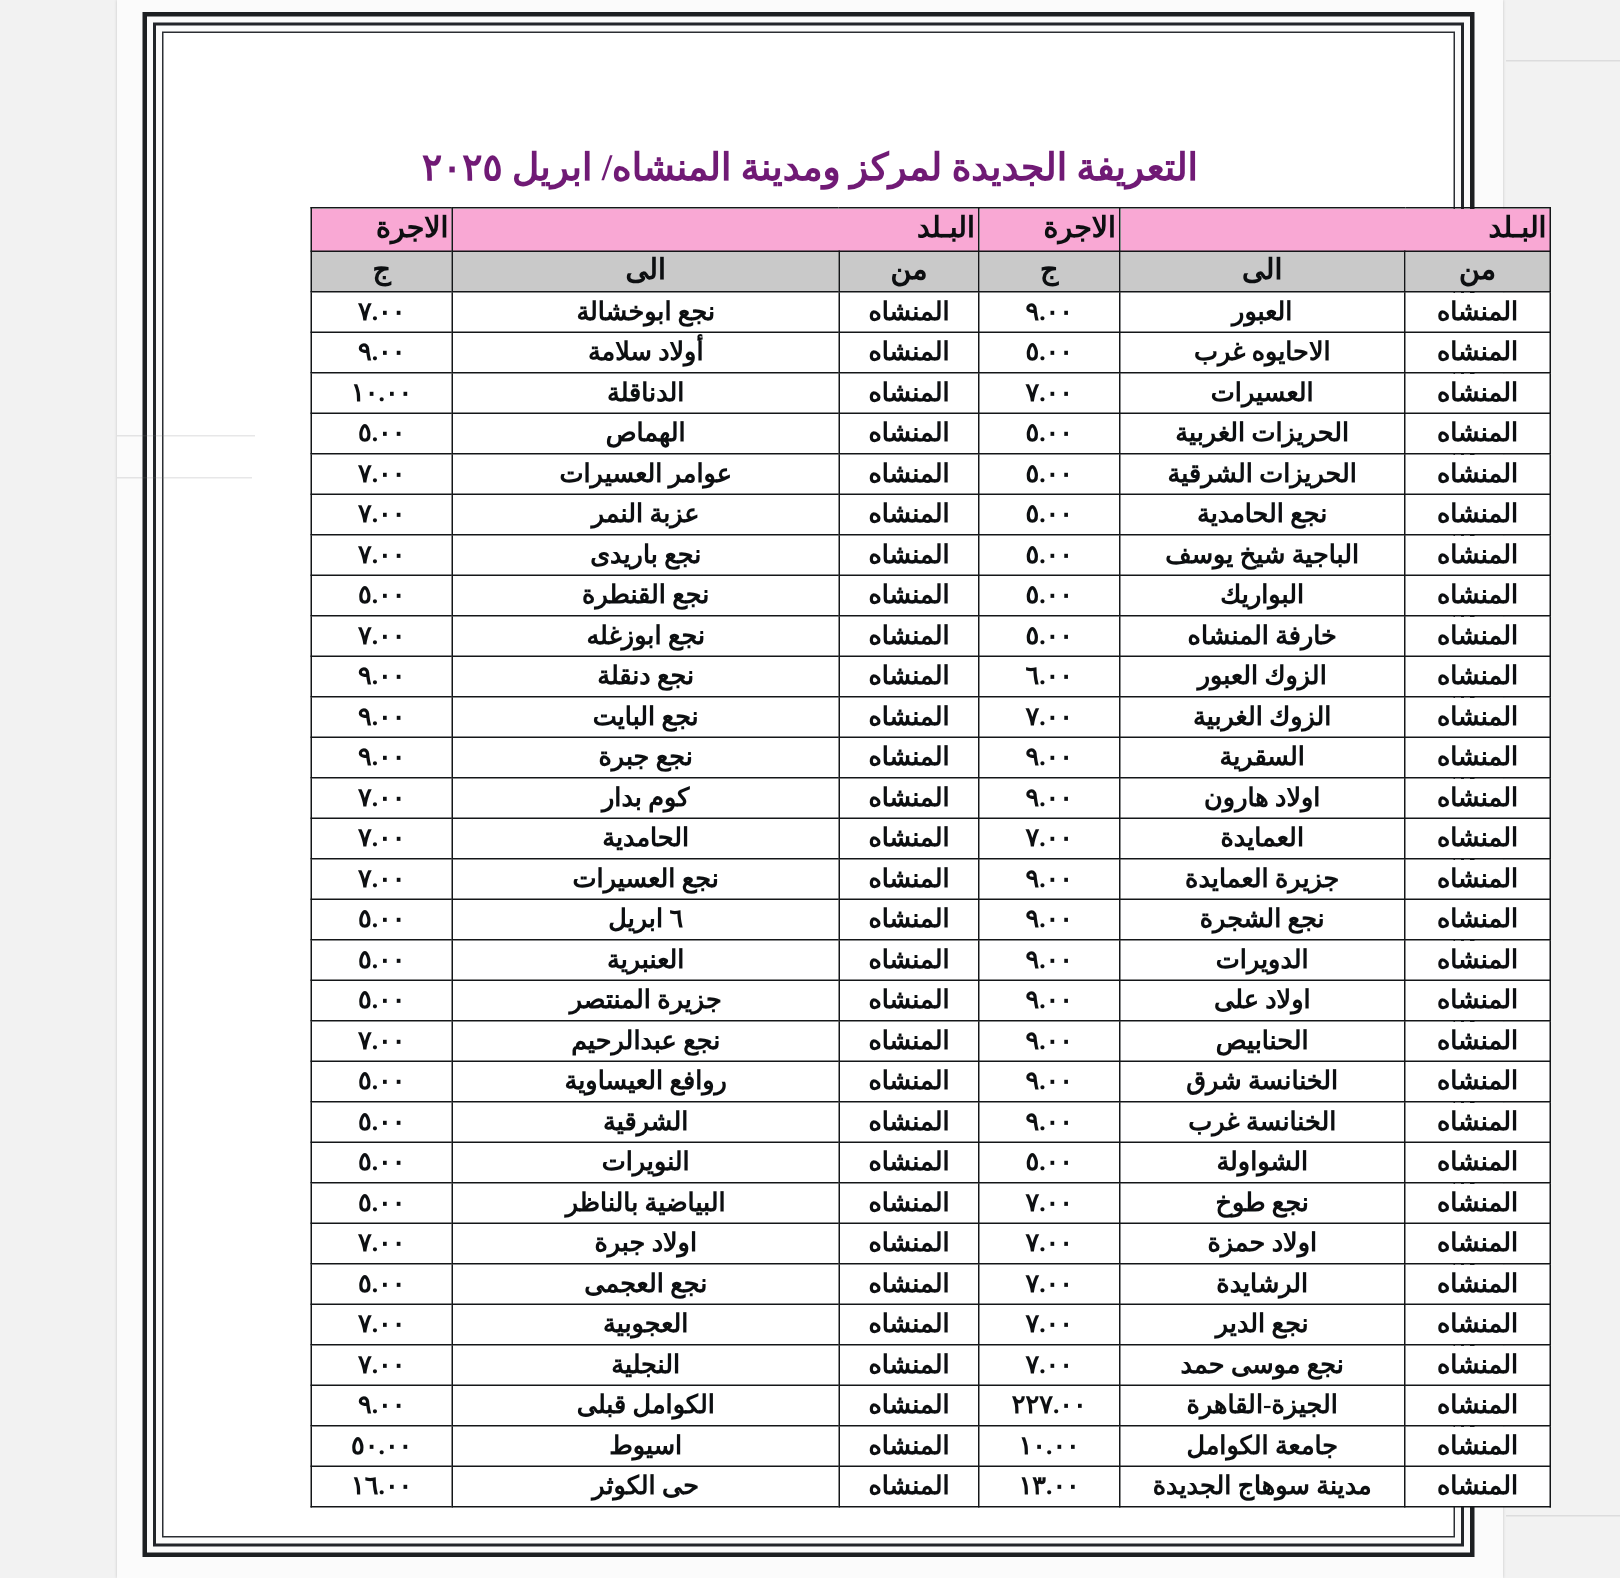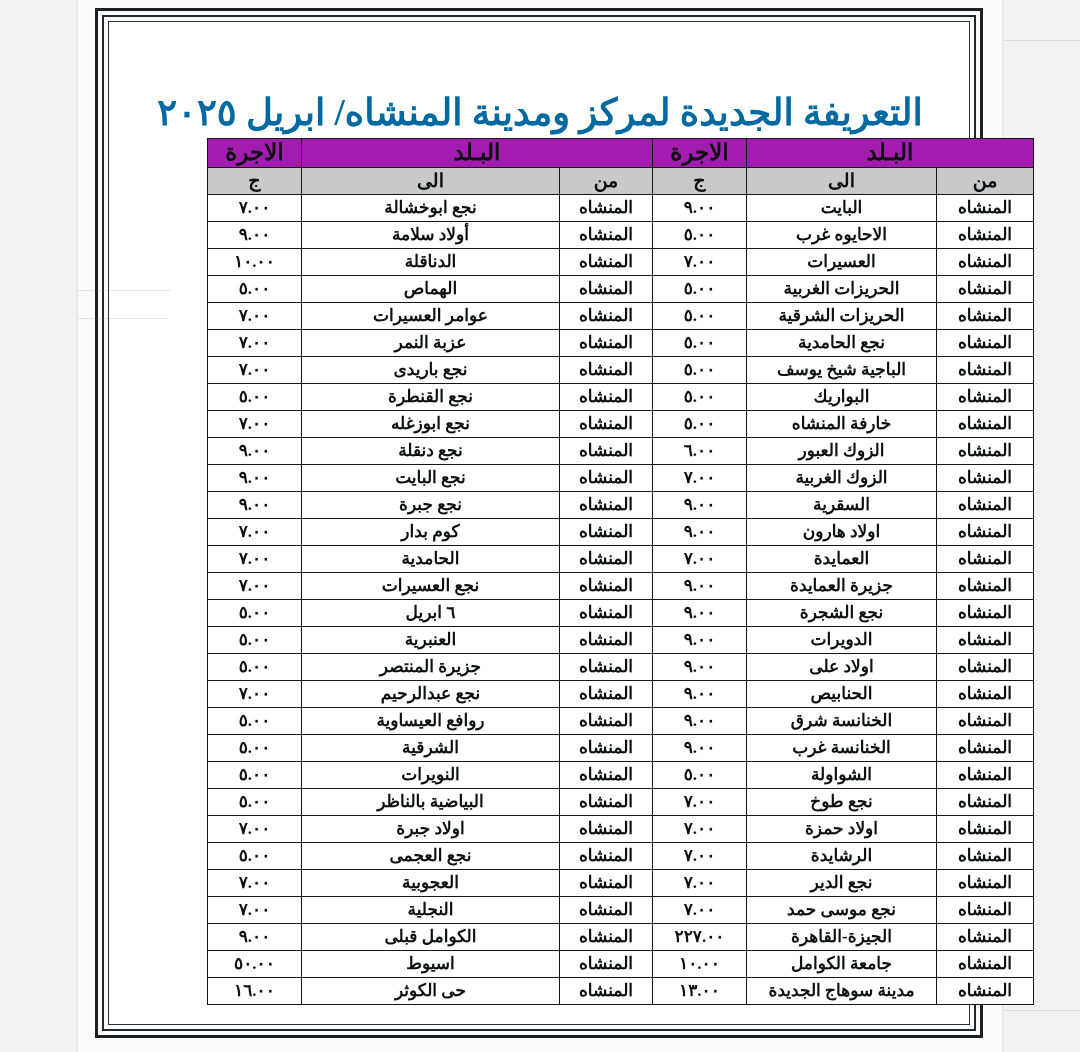--- a/index.html
+++ b/index.html
@@ -59,23 +59,23 @@
 
   
   #doc-title {
     position: absolute;
     left: 0;
     right: 0;
     top: 96px;
     text-align: center;
     font-family: "Liberation Serif", "DejaVu Serif", serif;
     font-weight: bold;
-    font-size: 37px;
+    font-size: 25px;
     line-height: 34px;
-    color: #0369a1;
+    color: #701a75;
     letter-spacing: 0px;
     white-space: nowrap;
   }
 
   
   #tariff-table-wrap {
     position: absolute;
     left: 130px;
     top: 138px;
     width: 826px;
@@ -99,23 +99,24 @@
     color: #0d0f11;
     line-height: 20px;
     white-space: nowrap;
     overflow: hidden;
     background: #ffffff;
   }
 
   
   tr.hdr-top th {
     height: 28px;
-    font-size: 23px;
+    font-size: 19px;
     letter-spacing: 1px;
-    background: #a21caf;
+    background: #f9a8d4;
+    text-align: right;
   }
   tr.hdr-sub th {
     height: 26px;
     font-size: 19px;
     background: #c9c9c9;
   }
 
   
   col.c-from  { width: 97px; }
   col.c-to    { width: 190px; }
@@ -183,21 +184,21 @@
           <th>الى</th>
           <th>ج</th>
           <th>من</th>
           <th>الى</th>
           <th>ج</th>
         </tr>
       </thead>
       <tbody id="tariff-body">
           <tr>
             <td class="from">المنشاه</td>
-            <td class="place">البايت</td>
+            <td class="place">العبور</td>
             <td class="fare">٩.٠٠</td>
             <td class="from">المنشاه</td>
             <td class="place">نجع ابوخشالة</td>
             <td class="fare">٧.٠٠</td>
           </tr>
           <tr>
             <td class="from">المنشاه</td>
             <td class="place">الاحايوه غرب</td>
             <td class="fare">٥.٠٠</td>
             <td class="from">المنشاه</td>

